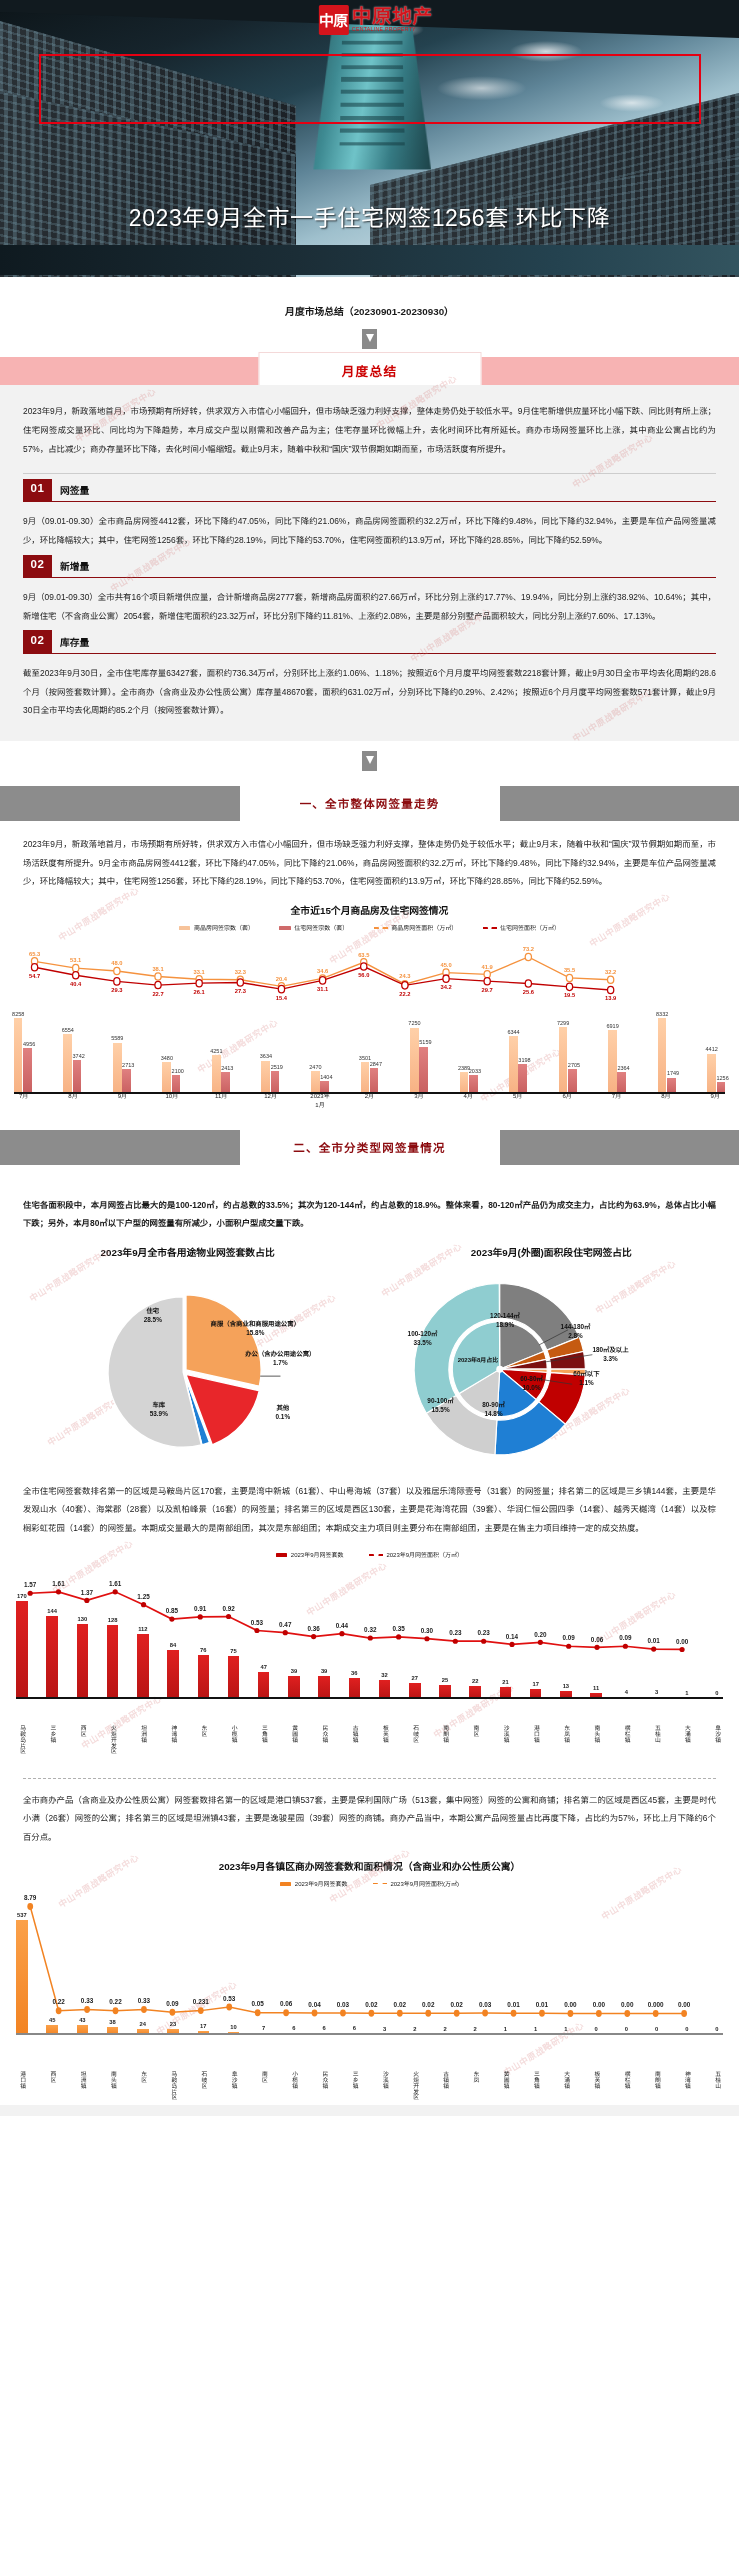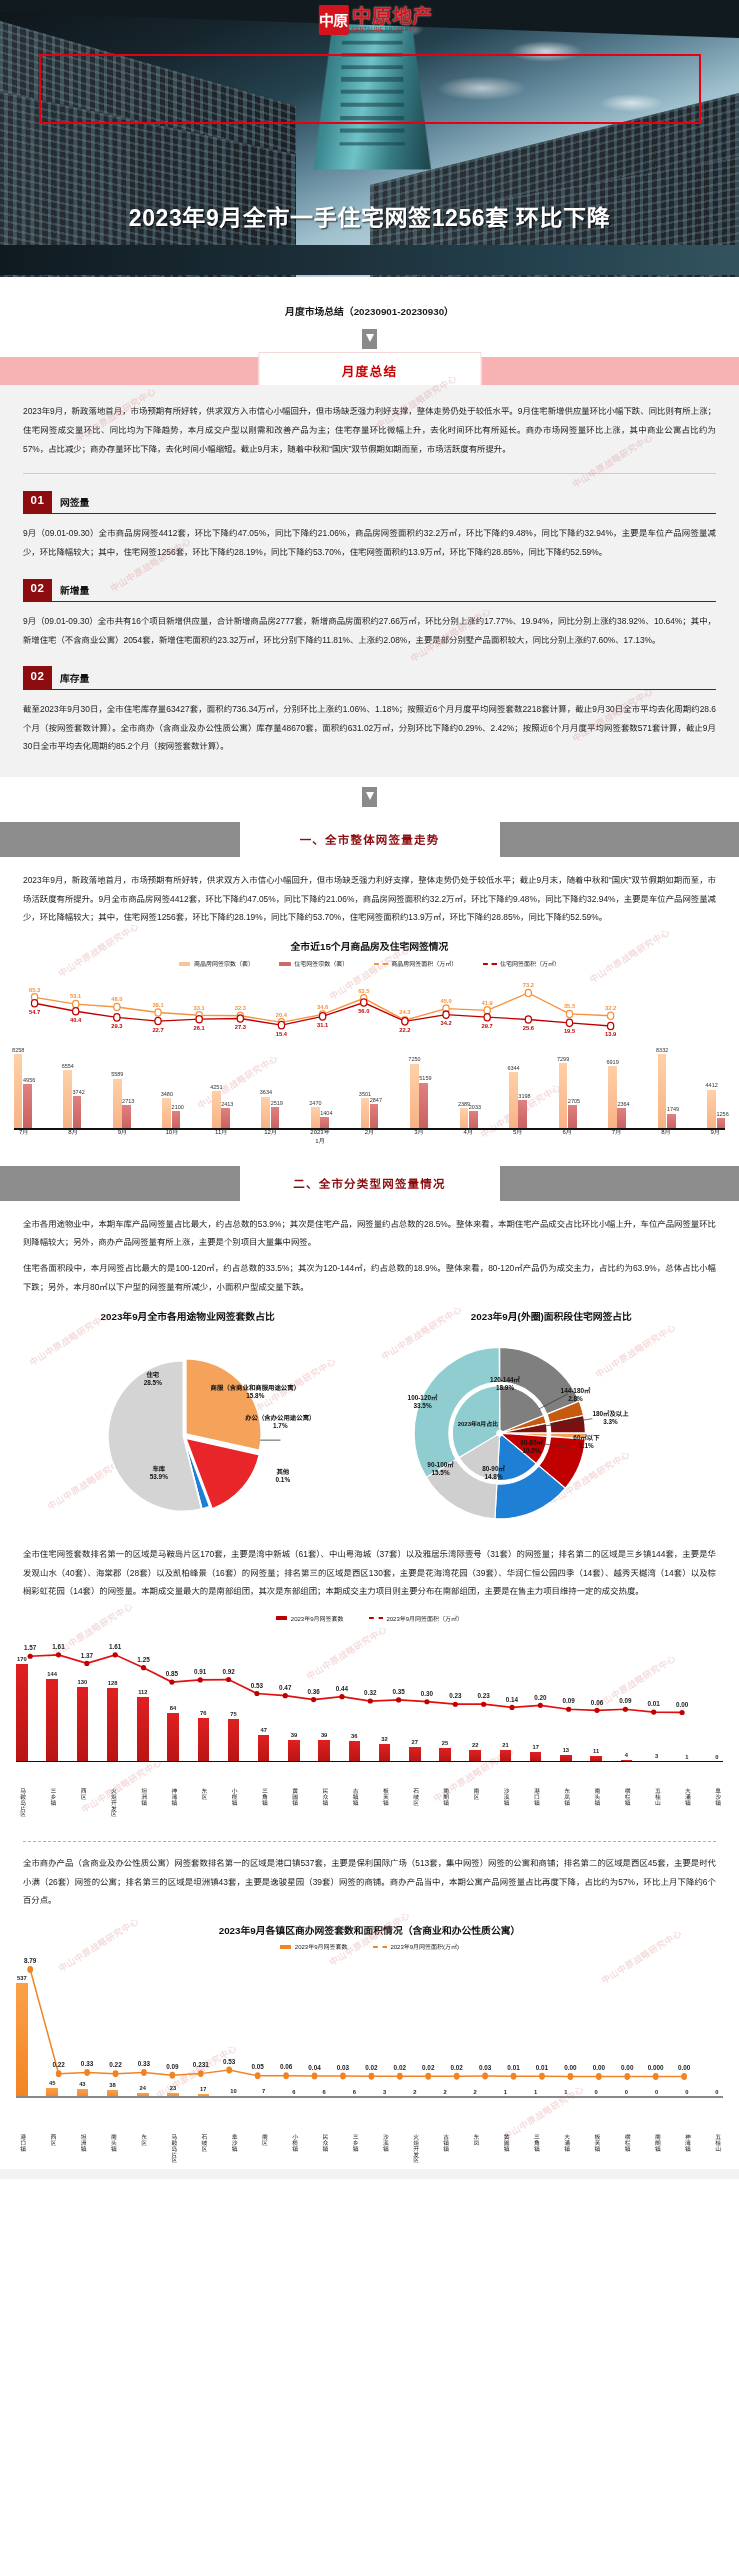--- a/index.html
+++ b/index.html
@@ -65,21 +65,21 @@
     text-shadow: 0 0 1.7px rgba(255,255,255,.9); }
   .logo-sub { color:#d4141c; font-size: 5.2px; letter-spacing: 0.3px; margin-top:1.2px; }
   .logo-stack { display:flex; flex-direction:column; line-height:1; }
 
   .redbox {
     position: absolute; left: 39px; top: 54px; width: 662px; height: 70px;
     border: 2.9px solid #e60012; z-index: 7;
   }
   .hero-title {
     position: absolute; left: 0; right: 0; top: 199px; text-align: center; z-index: 5;
-    color: #fff; font-size: 23px; font-weight: 700; letter-spacing: 0.6px;
+    color: #fff; font-size: 23px; font-weight: 400; letter-spacing: 0.6px;
     text-shadow: 1.2px 1.2px 1.7px rgba(0,0,0,.75);
   }
   .hero-band {
     position:absolute; left:0; right:0; top: 245px; height: 30px; z-index:3;
     background: linear-gradient(90deg,#0f1a20, #1b2d36 40%, #24424f 75%, #33545f);
   }
   .hero-sub {
     position:absolute; left:0; right:0; top: 304px; text-align:center;
     font-size: 9.8px; color:#1a1a1a; font-weight:600; z-index:5;
   }
@@ -99,21 +99,21 @@
     position:absolute; left:50%; top:-4.6px; transform:translateX(-50%);
     background:#fff; width: 223px; height: 37px; display:flex; align-items:center; justify-content:center;
     color:#cc0000; font-size: 12.7px; font-weight: 800; letter-spacing: 1.2px;
     border: 0.6px solid #f4d9d9;
   }
 
   .gray-body { background: #f2f2f2; padding: 17.3px 23px 21px; position: relative; }
   .para { font-size: 8.4px; line-height: 2.22; color:#1b1b1b; text-align: justify; }
   .sec-hr { height:0.6px; background:#cdcdcd; margin: 15px 0 0; }
 
-  .numsec { margin-top: 17px; }
+  .numsec { margin-top: 5px; }
   .numhead { display: flex; align-items: stretch; }
   .numbox {
     background:#8c0c10; color:#fff; font-size:11.5px; font-weight:700;
     padding: 3.5px 7.5px; letter-spacing:0.6px;
   }
   .numlabel {
     font-size: 9.8px; font-weight: 800; color:#111; padding: 4.6px 0 3.5px 8px;
     border-bottom: 1.7px solid #8c0c10; flex: 1;
     align-self: flex-end;
   }
@@ -477,22 +477,21 @@
           </div>
       </div>
     </div>
   </div>
 
   <div class="gray-band">
     <div class="plate">二、全市分类型网签量情况</div>
   </div>
 
   <div class="white-body">
-    <div class="para">全市各用途物业中，本期车库产品网签量占比最大，约占总数的53.9%；其次是住宅产品，网签量约占总数的28.5%。整体来看，本期住宅产品成交占比环比小幅上升，车位产品网签量环比则降幅较大；另外，商办产品网签量有所上涨，主要是个别项目大量集中网签。</div>
-    <div class="para" style="margin-top:7px;">住宅各面积段中，本月网签占比最大的是100-120㎡，约占总数的33.5%；其次为120-144㎡，约占总数的18.9%。整体来看，80-120㎡产品仍为成交主力，占比约为63.9%，总体占比小幅下跌；另外，本月80㎡以下户型的网签量有所减少，小面积户型成交量下跌。</div>
+    <div class="para" style="margin-top:17px;font-weight:bold;">住宅各面积段中，本月网签占比最大的是100-120㎡，约占总数的33.5%；其次为120-144㎡，约占总数的18.9%。整体来看，80-120㎡产品仍为成交主力，占比约为63.9%，总体占比小幅下跌；另外，本月80㎡以下户型的网签量有所减少，小面积户型成交量下跌。</div>
   </div>
 
   <div class="chart-box pies">
 
     <div class="pie-col">
       <span class="wm" style="left:17.3px;top:23px;">中山中原战略研究中心</span>
       <span class="wm" style="left:243px;top:69px;">中山中原战略研究中心</span>
       <span class="wm" style="left:35px;top:167px;">中山中原战略研究中心</span>
       <div class="chart-title">2023年9月全市各用途物业网签套数占比</div>
       <div class="pie-wrap">

